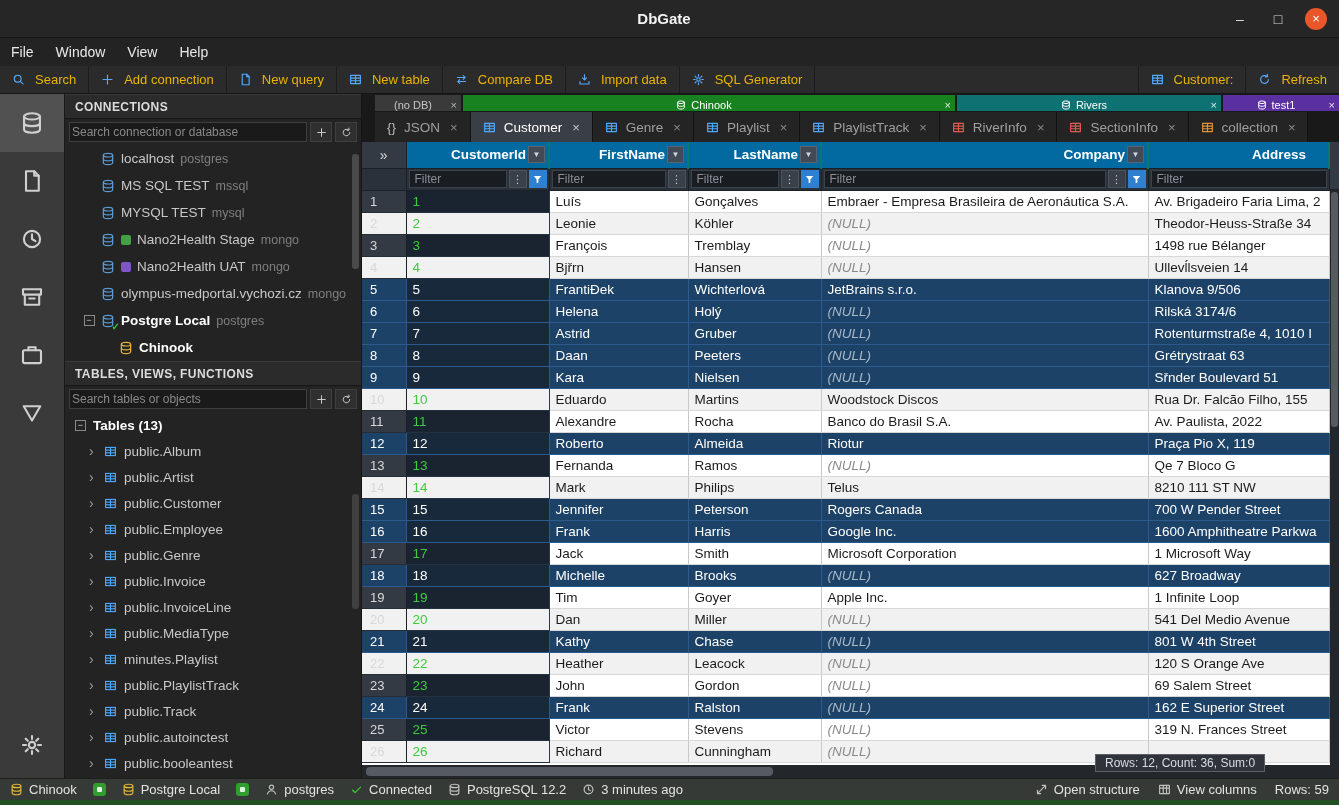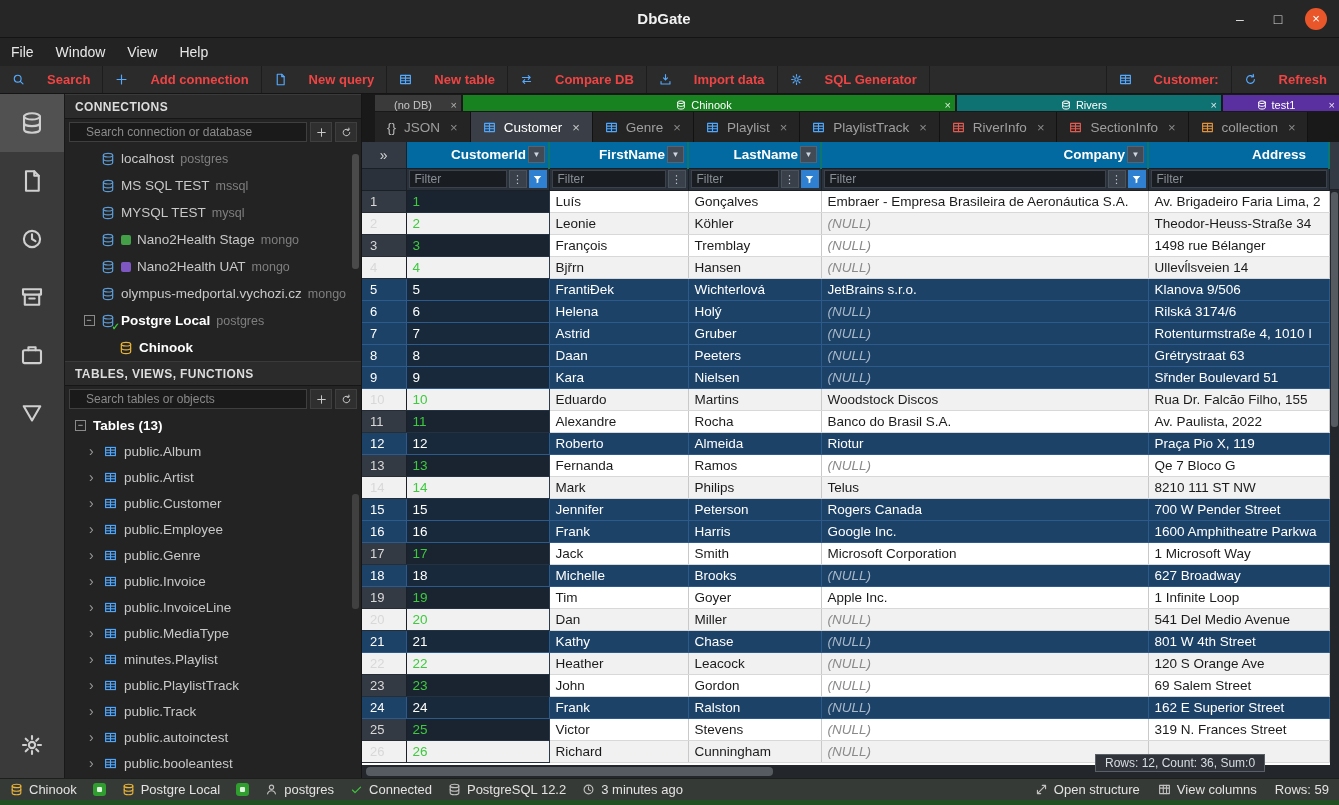--- a/index.html
+++ b/index.html
@@ -16,22 +16,22 @@
   .win-btn.close{background:#e8562a;border-radius:50%;color:#fff;font-size:13px;}
 
   
   #menubar{height:28px;background:#232323;display:flex;align-items:center;flex:0 0 auto;}
   .menu-item{padding:0 11px;color:#e8e8e8;font-size:14px;line-height:28px;}
 
   
   #toolbar{height:28px;background:#2b2b2b;display:flex;align-items:stretch;flex:0 0 auto;border-bottom:1px solid #151515;}
   #toolbar-left{display:flex;}
   #toolbar-right{margin-left:auto;display:flex;}
-  .tb-btn{display:flex;align-items:center;gap:22px;padding:0 12px;color:#ef4444;font-size:13px;
-    border-right:1px solid #1d1d1d;white-space:nowrap;font-weight:bold;}
+  .tb-btn{display:flex;align-items:center;gap:10px;padding:0 12px;color:#eab308;font-size:13px;
+    border-right:1px solid #1d1d1d;white-space:nowrap;}
   #toolbar-right .tb-btn{border-left:1px solid #1d1d1d;border-right:none;}
   .tb-btn .icon{color:#55aaff;display:flex;}
   .icon svg{width:13px;height:13px;display:block;}
 
   
   #main{flex:1;display:flex;min-height:0;}
 
   
   #iconbar{width:65px;background:#3a3a3a;display:flex;flex-direction:column;flex:0 0 auto;border-right:1px solid #191919;}
   .side-slot{height:58px;display:flex;align-items:center;justify-content:center;color:#cfcfcf;}
@@ -40,21 +40,21 @@
   #iconbar-bottom{margin-top:auto;margin-bottom:4px;}
 
   
   #leftpanel{width:297px;background:#232323;display:flex;flex-direction:column;flex:0 0 auto;
     border-right:1px solid #151515;position:relative;overflow:hidden;}
   .panel-header{height:25px;background:#2b2b2b;border-top:1px solid #3a3a3a;border-bottom:1px solid #161616;
     color:#dcdcdc;font-size:12px;font-weight:bold;display:flex;align-items:center;padding:0 10px;
     letter-spacing:.4px;flex:0 0 auto;}
   .search-row{display:flex;align-items:center;padding:3px 4px;gap:3px;flex:0 0 auto;}
   .search-input{flex:1;height:20px;background:#1a1a1a;border:1px solid #3f3f3f;color:#cccccc;
-    font-size:12px;padding:0 16px;font-family:inherit;min-width:0;}
+    font-size:12px;padding:0 2px;font-family:inherit;min-width:0;}
   .search-input::placeholder{color:#8a8a8a;}
   .mini-btn{width:22px;height:20px;background:#2f2f2f;border:1px solid #3f3f3f;color:#cfcfcf;
     display:flex;align-items:center;justify-content:center;flex:0 0 auto;}
   .mini-btn .icon svg{width:11px;height:11px;}
 
   #conn-list{flex:0 0 auto;}
   .conn-item{height:27px;display:flex;align-items:center;gap:6px;padding:0 8px 0 18px;color:#c8c8c8;
     font-size:13.5px;white-space:nowrap;overflow:hidden;}
   .conn-item .expander{width:12px;display:flex;justify-content:center;flex:0 0 auto;}
   .collapse-box{width:11px;height:11px;border:1px solid #8a8a8a;color:#cfcfcf;font-size:9px;line-height:9px;

